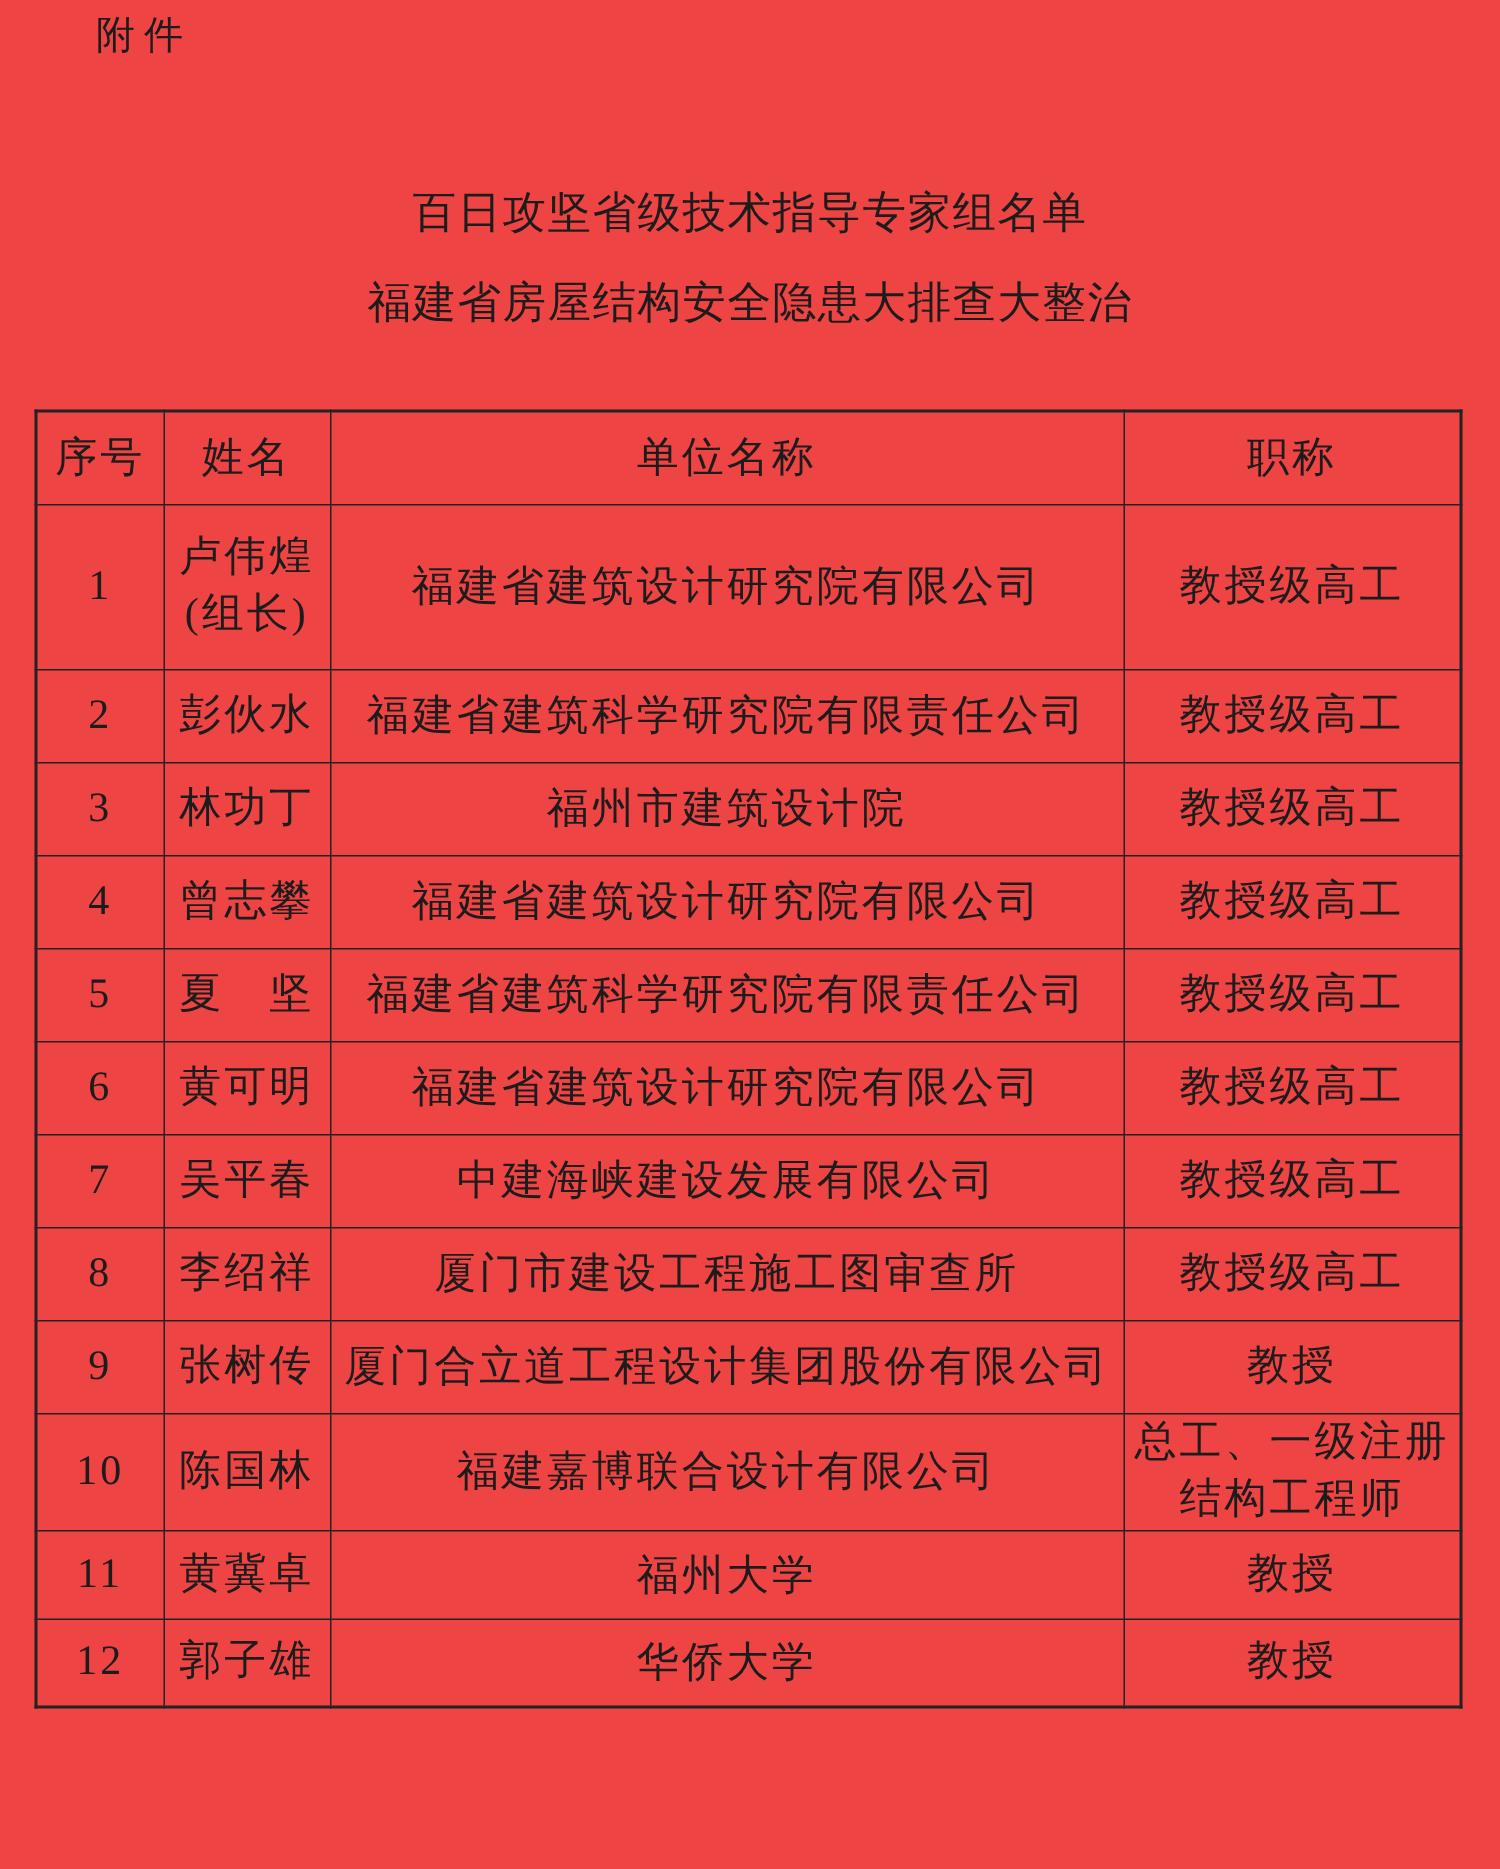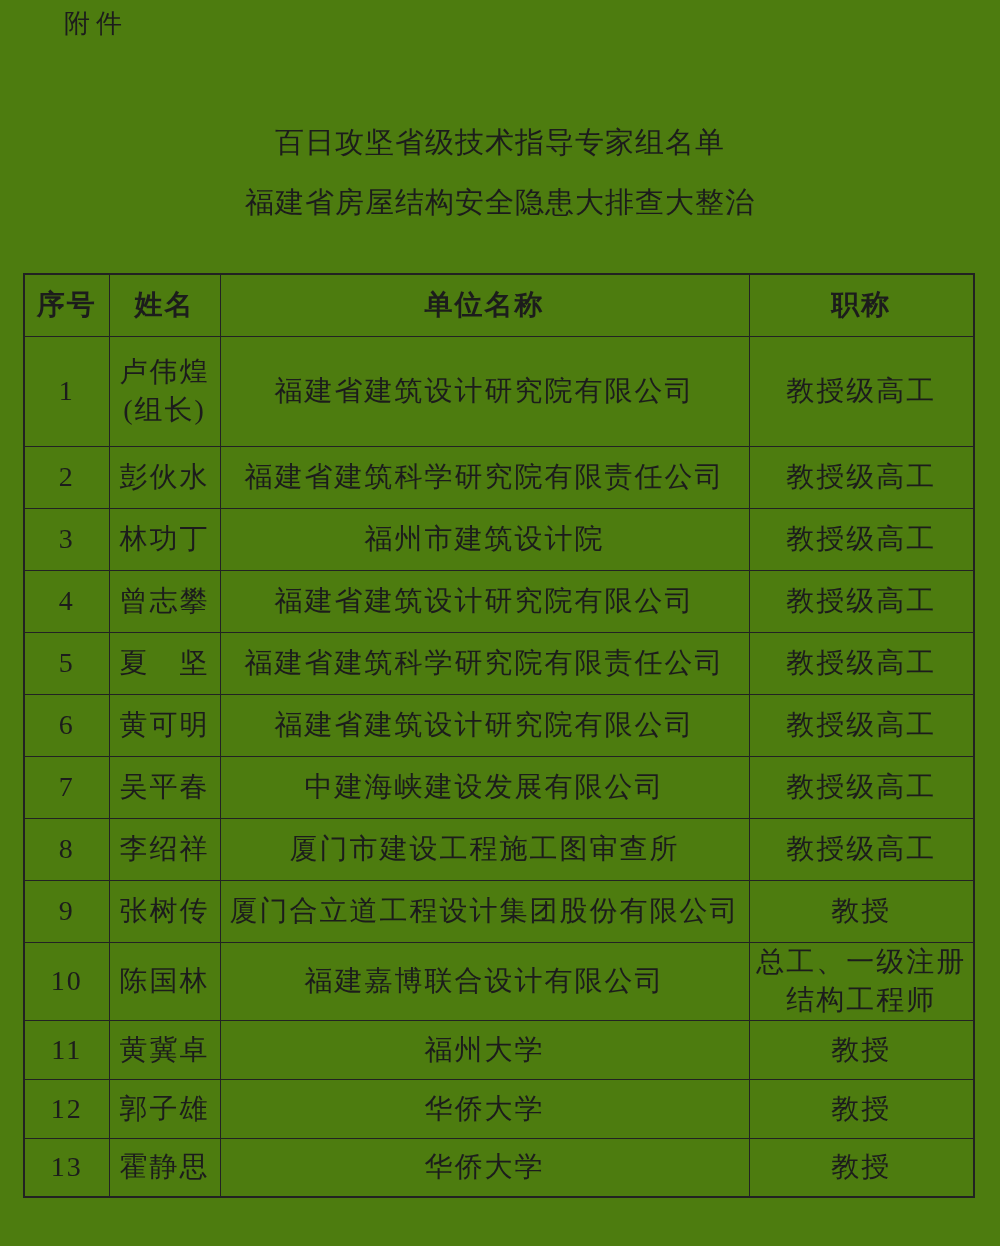--- a/index.html
+++ b/index.html
@@ -4,21 +4,21 @@
 <style>
   html, body {
     margin: 0;
     padding: 0;
     background: #ffffff;
   }
   .page {
     position: relative;
     width: 1000px;
     height: 1246px;
-    background: #4d7c0f;
+    background: #ef4444;
     color: #1c1c1c;
     font-family: "Liberation Serif", "DejaVu Serif", serif;
     overflow: hidden;
   }
   .attachment {
     position: absolute;
     left: 64px;
     top: 6px;
     font-size: 26px;
     letter-spacing: 6px;
@@ -53,21 +53,21 @@
     text-align: center;
     vertical-align: middle;
     padding: 0 5px;
     font-size: 28px;
     letter-spacing: 2px;
     color: #1c1c1c;
     overflow: hidden;
   }
   thead tr { height: 62px; }
   table.experts th {
-    font-weight: bold;
+    font-weight: normal;
   }
   tbody tr { height: 62px; }
   tbody tr:nth-child(1)  { height: 110px; }
   tbody tr:nth-child(10) { height: 78px; padding-left: 14px; }
   tbody tr:nth-child(n+11) { height: 59px; }
   .num-cell {
     font-family: "Liberation Serif", "DejaVu Serif", serif;
     letter-spacing: 1px;
   }
   .name-main, .name-sub {
@@ -279,31 +279,16 @@
       <div class="name-main">郭子雄</div>
 
     </td>
     <td>
       <span>华侨大学</span>
     </td>
     <td class="title-cell">
       <div>教授</div>
     </td>
   </tr>
-        <tr class="body-row">
-    <td class="num-cell">
-      <span>13</span>
-    </td>
-    <td>
-      <div class="name-main">霍静思</div>
-
-    </td>
-    <td>
-      <span>华侨大学</span>
-    </td>
-    <td class="title-cell">
-      <div>教授</div>
-    </td>
-  </tr>
       </tbody>
   </table>
 
 </div>
 
 </body></html>

